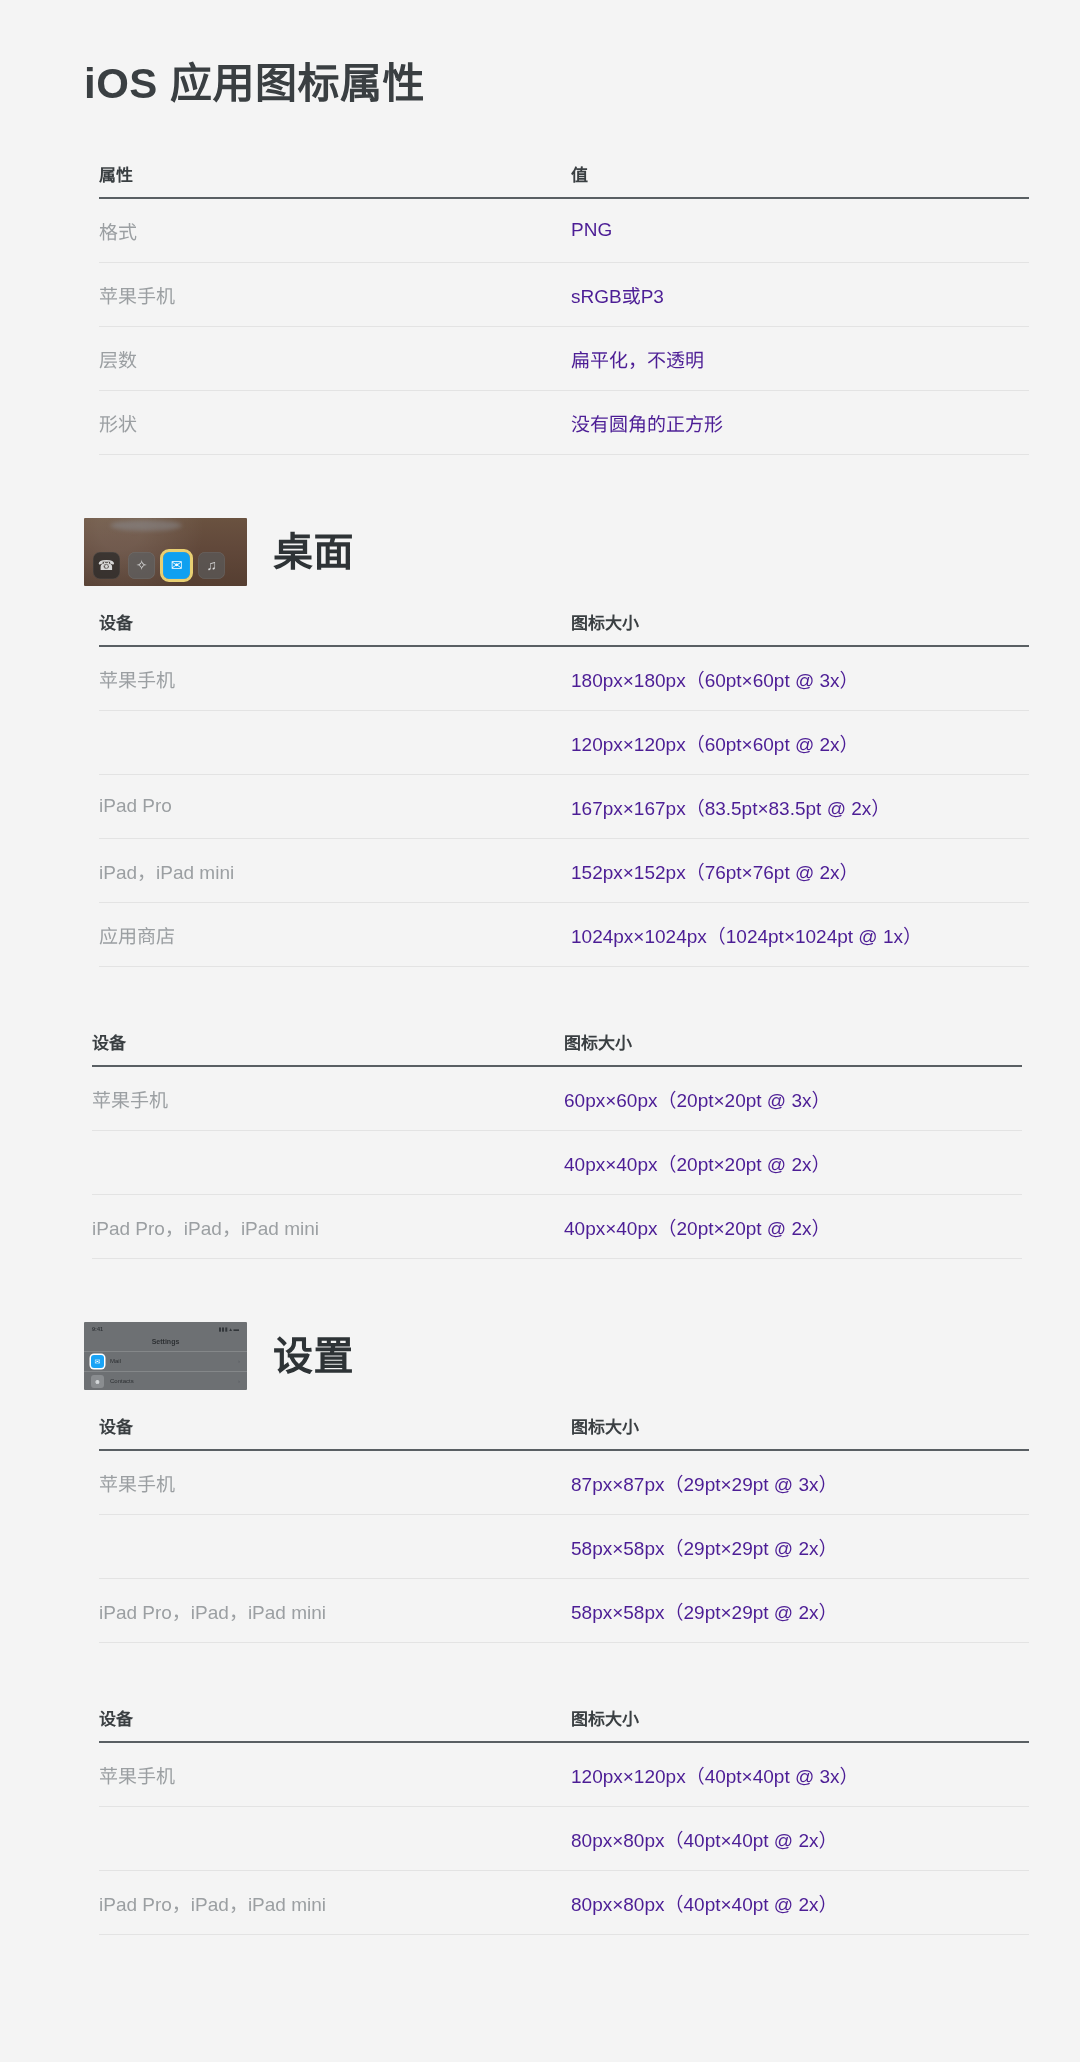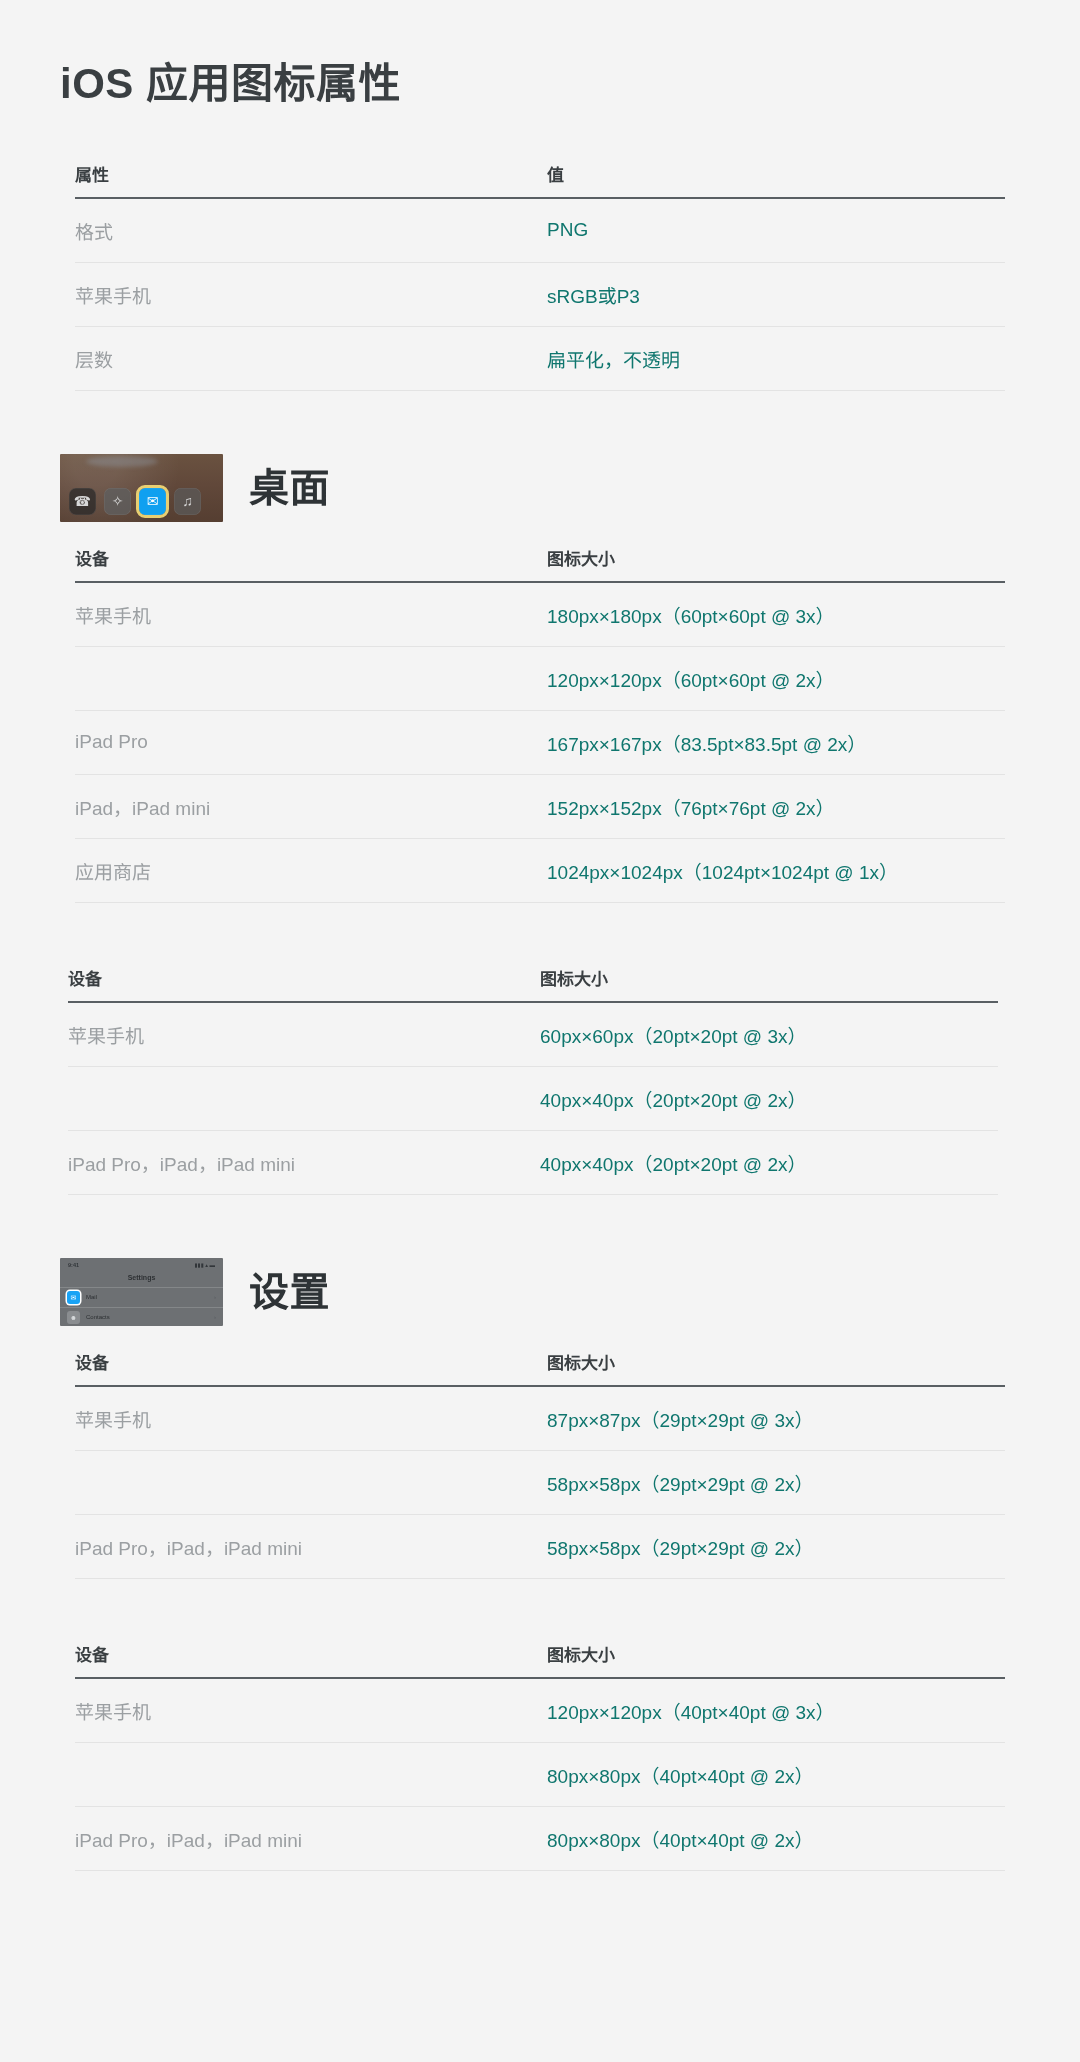--- a/index.html
+++ b/index.html
@@ -13,21 +13,21 @@
     background: #f4f4f4;
     font-family: "Liberation Sans", "DejaVu Sans", sans-serif;
     -webkit-font-smoothing: antialiased;
     overflow: hidden;
   }
   .page {
     width: 1080px;
     height: 1708px;
     position: relative;
     box-sizing: border-box;
-    padding: 0 60px;
+    padding: 0 84px;
   }
 
   
   .page-title {
     margin: 0;
     padding-top: 58px;
     font-size: 42px;
     line-height: 1.25;
     font-weight: 700;
     color: #3a3f42;
@@ -57,21 +57,21 @@
     vertical-align: bottom;
   }
   .data-table td {
     font-size: 19px;
     color: #9b9fa2;
     padding: 18px 0 18px 0;
     border-bottom: 1px solid #e3e3e3;
     vertical-align: middle;
     white-space: nowrap;
   }
-  .data-table td.cell-value { color: #0f766e; }
+  .data-table td.cell-value { color: #4c1d95; }
 
   
   .data-table.inset { margin-left: 8px; width: 922px; }
 
   
   .section {
     margin-top: 62px;
   }
   .section-head {
     display: flex;
@@ -305,20 +305,24 @@
         <td class="cell-value">PNG</td>
       </tr>
       <tr>
         <td class="cell-device">苹果手机</td>
         <td class="cell-value">sRGB或P3</td>
       </tr>
       <tr>
         <td class="cell-device">层数</td>
         <td class="cell-value">扁平化，不透明</td>
       </tr>
+      <tr>
+        <td class="cell-device">形状</td>
+        <td class="cell-value">没有圆角的正方形</td>
+      </tr>
     </tbody>
   </table>
 
   <section class="section">
     <div class="section-head">
       <div class="thumb thumb-desktop">
         <div class="sky"></div>
         <div class="dock">
           <div class="app phone">☎</div>
           <div class="app safari">✧</div>

